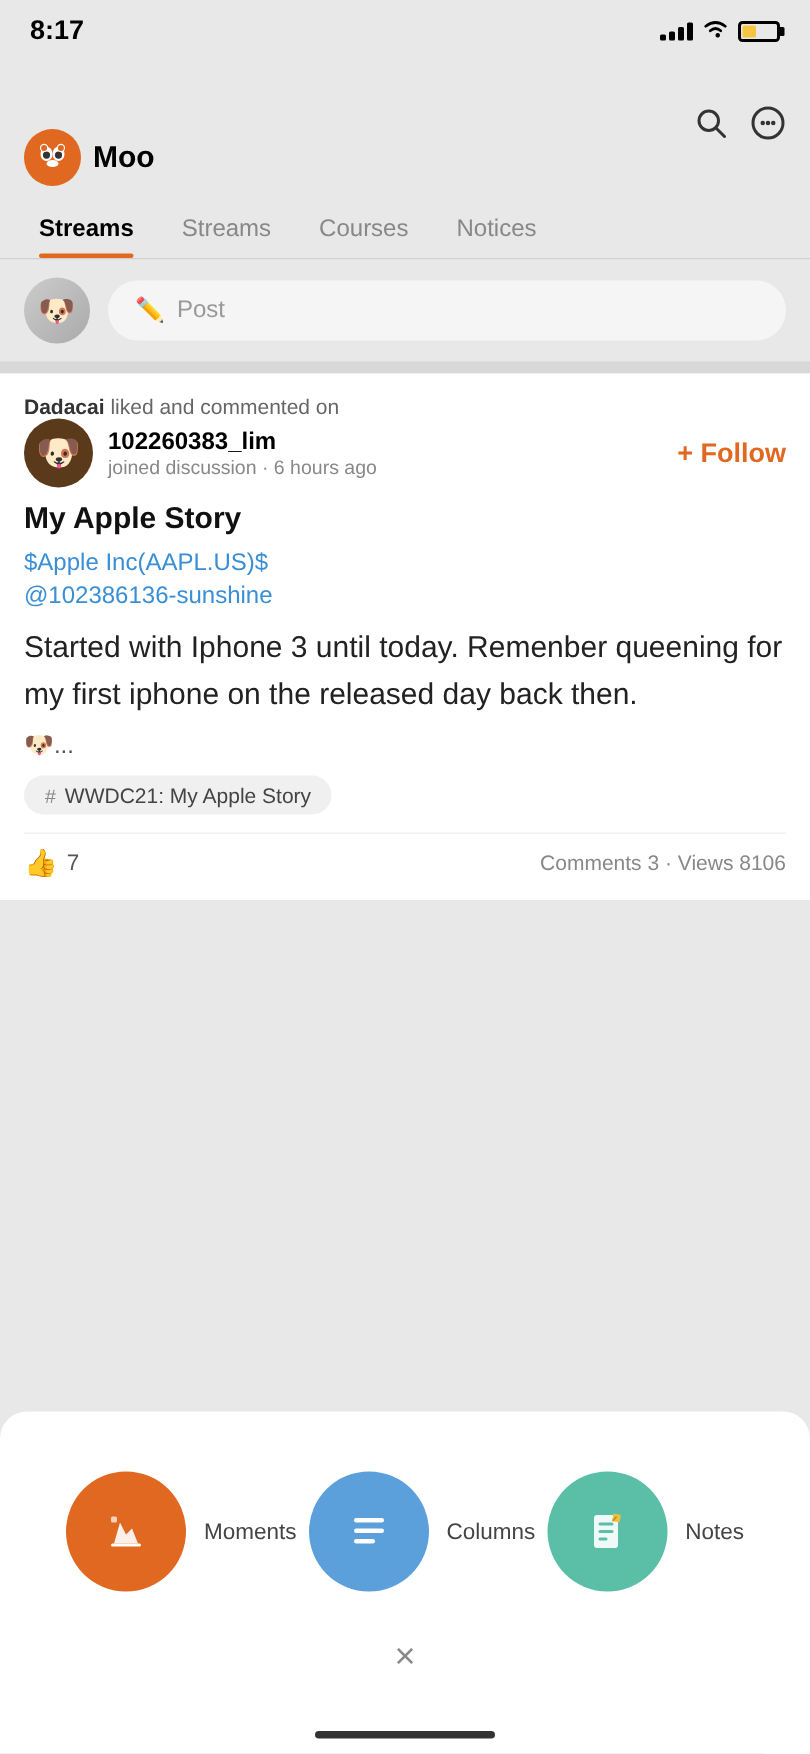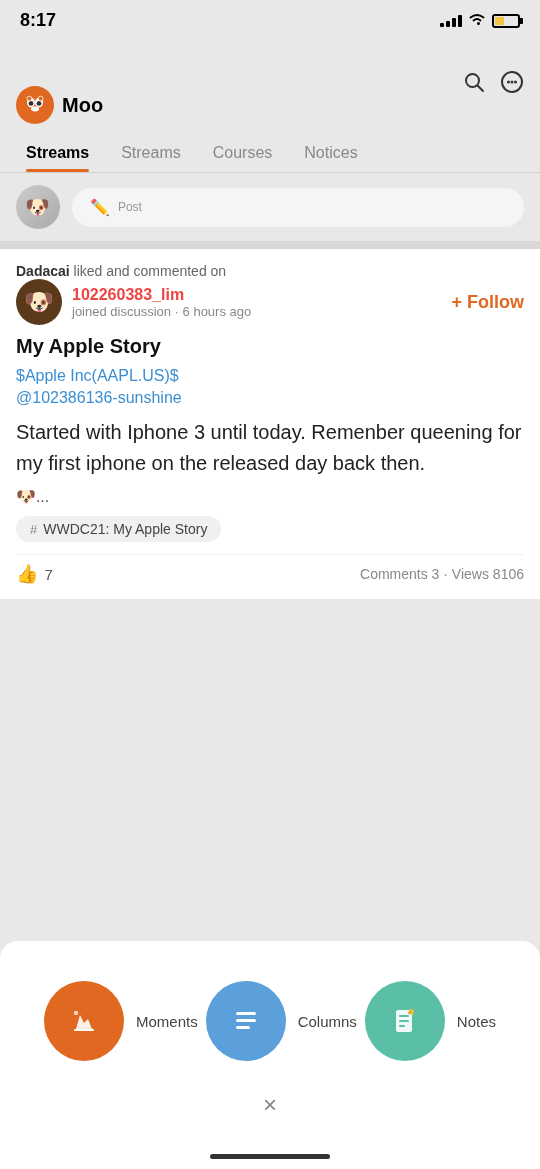--- a/index.html
+++ b/index.html
@@ -160,21 +160,21 @@
       align-items: center;
       gap: 8px;
       cursor: pointer;
     }
     .pencil-icon {
       color: #666;
       font-size: 16px;
     }
     .post-placeholder {
       color: #999;
-      font-size: 12px;
+      font-size: 16px;
     }
 
     
     .divider {
       height: 8px;
       background: #d8d8d8;
     }
 
     
     .feed-area {
@@ -217,21 +217,21 @@
       justify-content: center;
       font-size: 24px;
     }
     .author-info {
       display: flex;
       flex-direction: column;
     }
     .author-name {
       font-size: 16px;
       font-weight: 700;
-      color: #ef4444;
+      color: #000000;
     }
     .author-meta {
       font-size: 13px;
       color: #888;
     }
     .follow-btn {
       display: flex;
       align-items: center;
       gap: 4px;
       color: #e06820;

